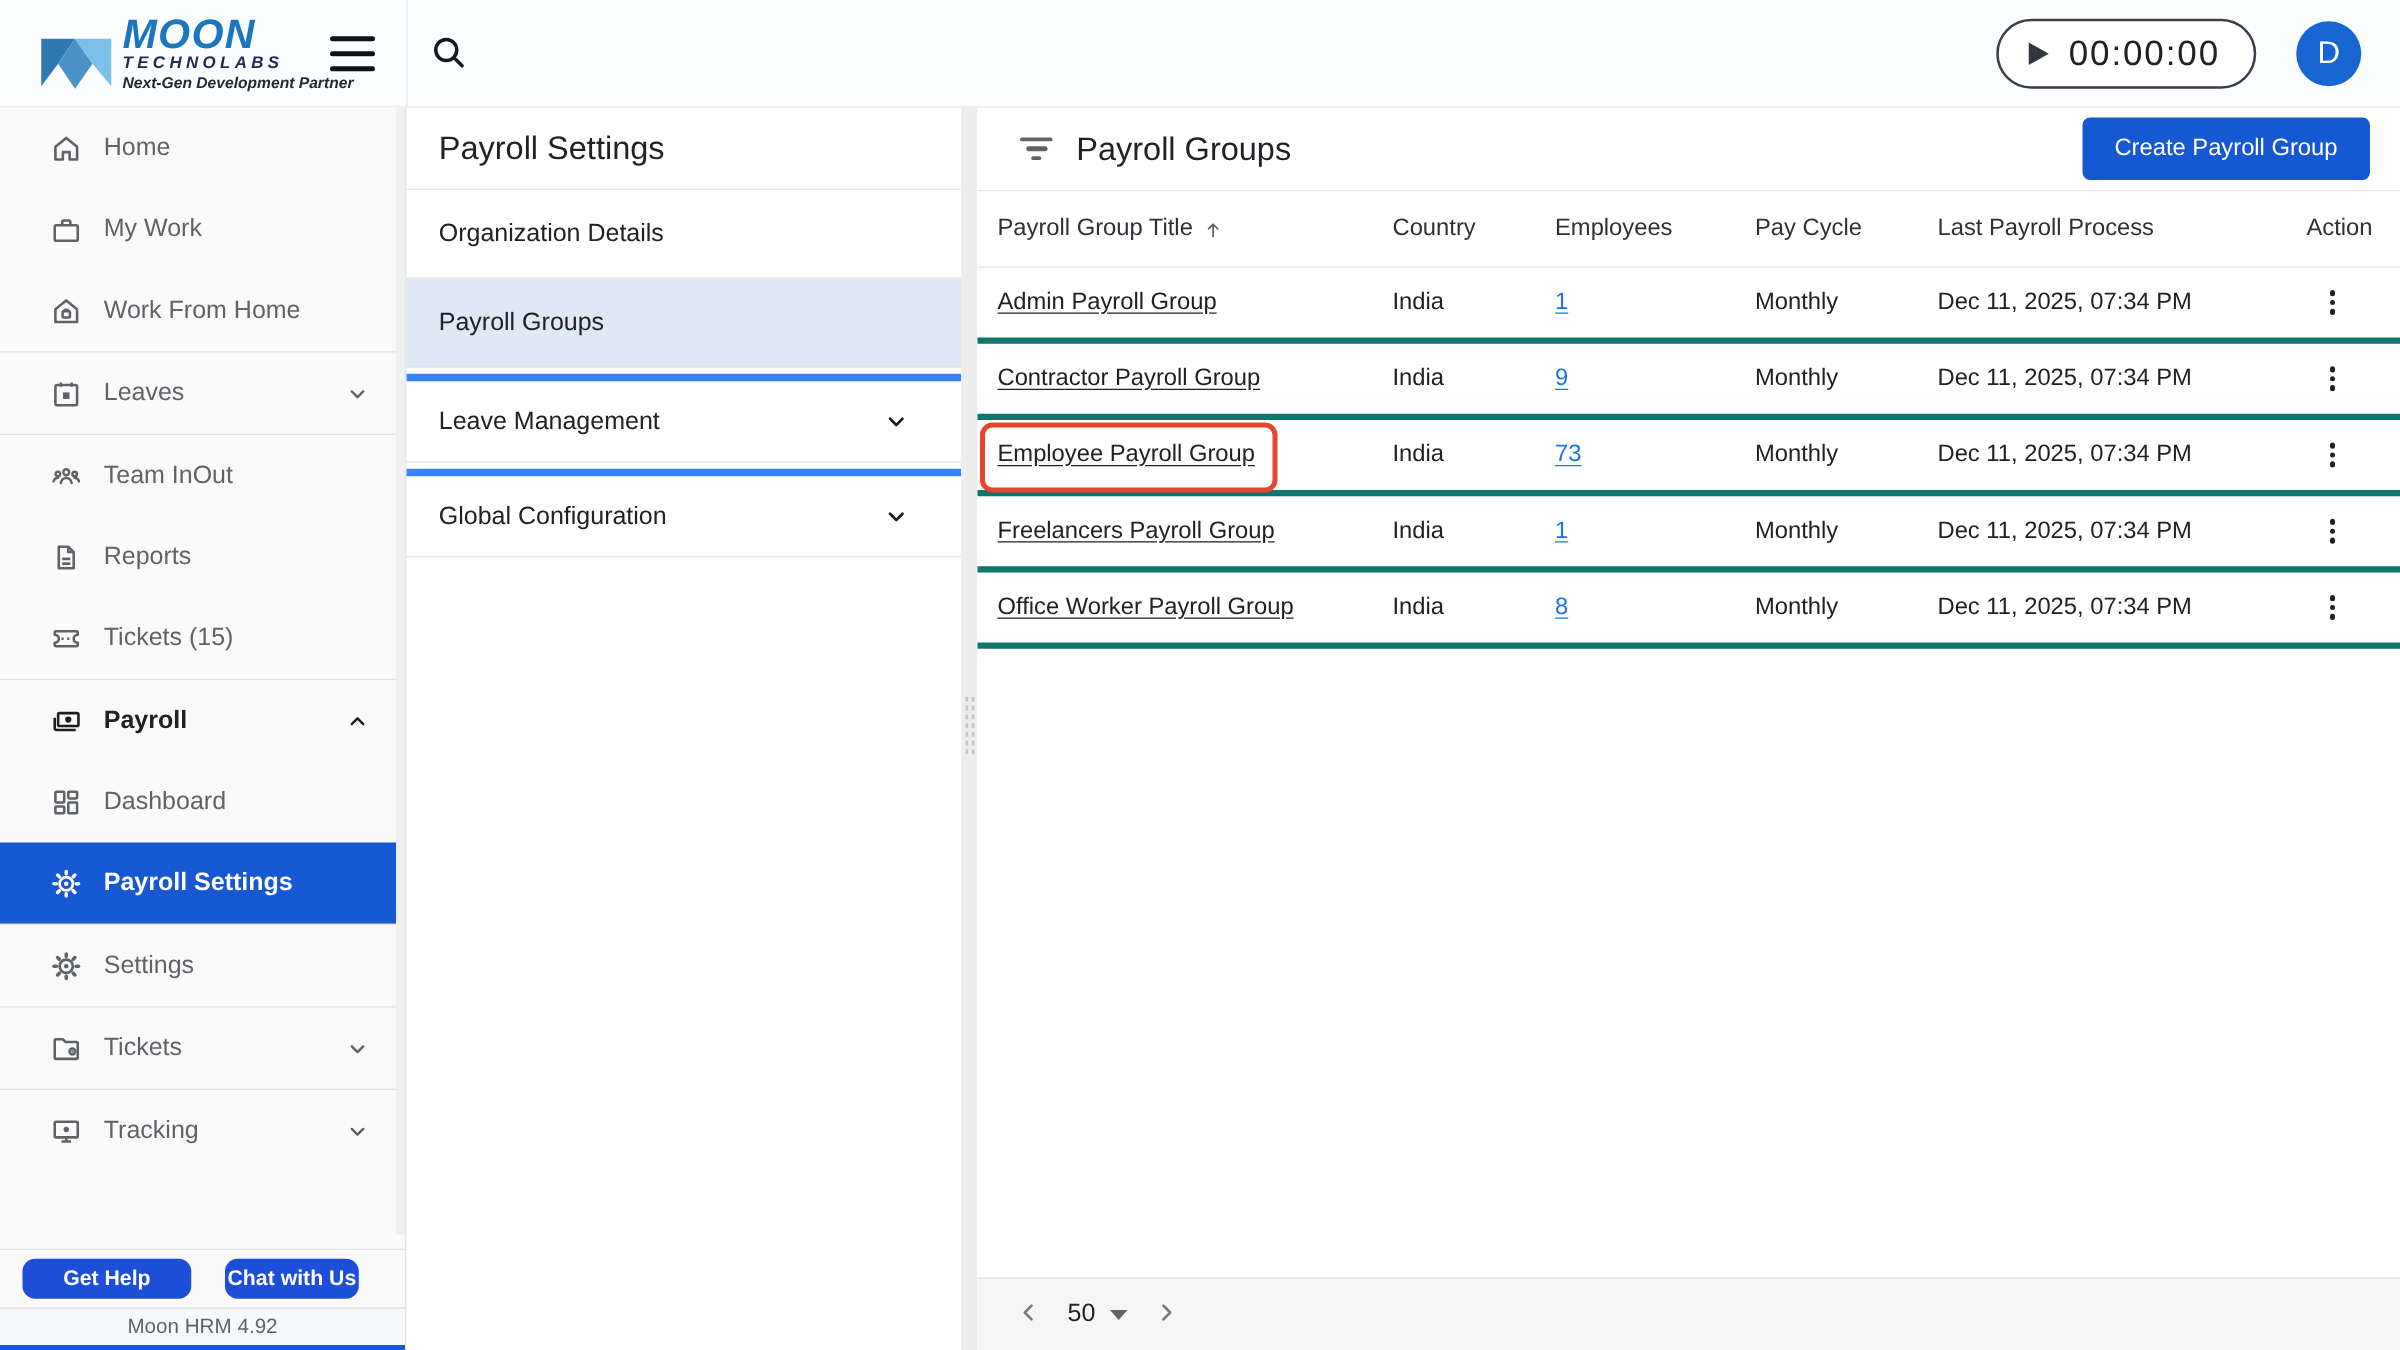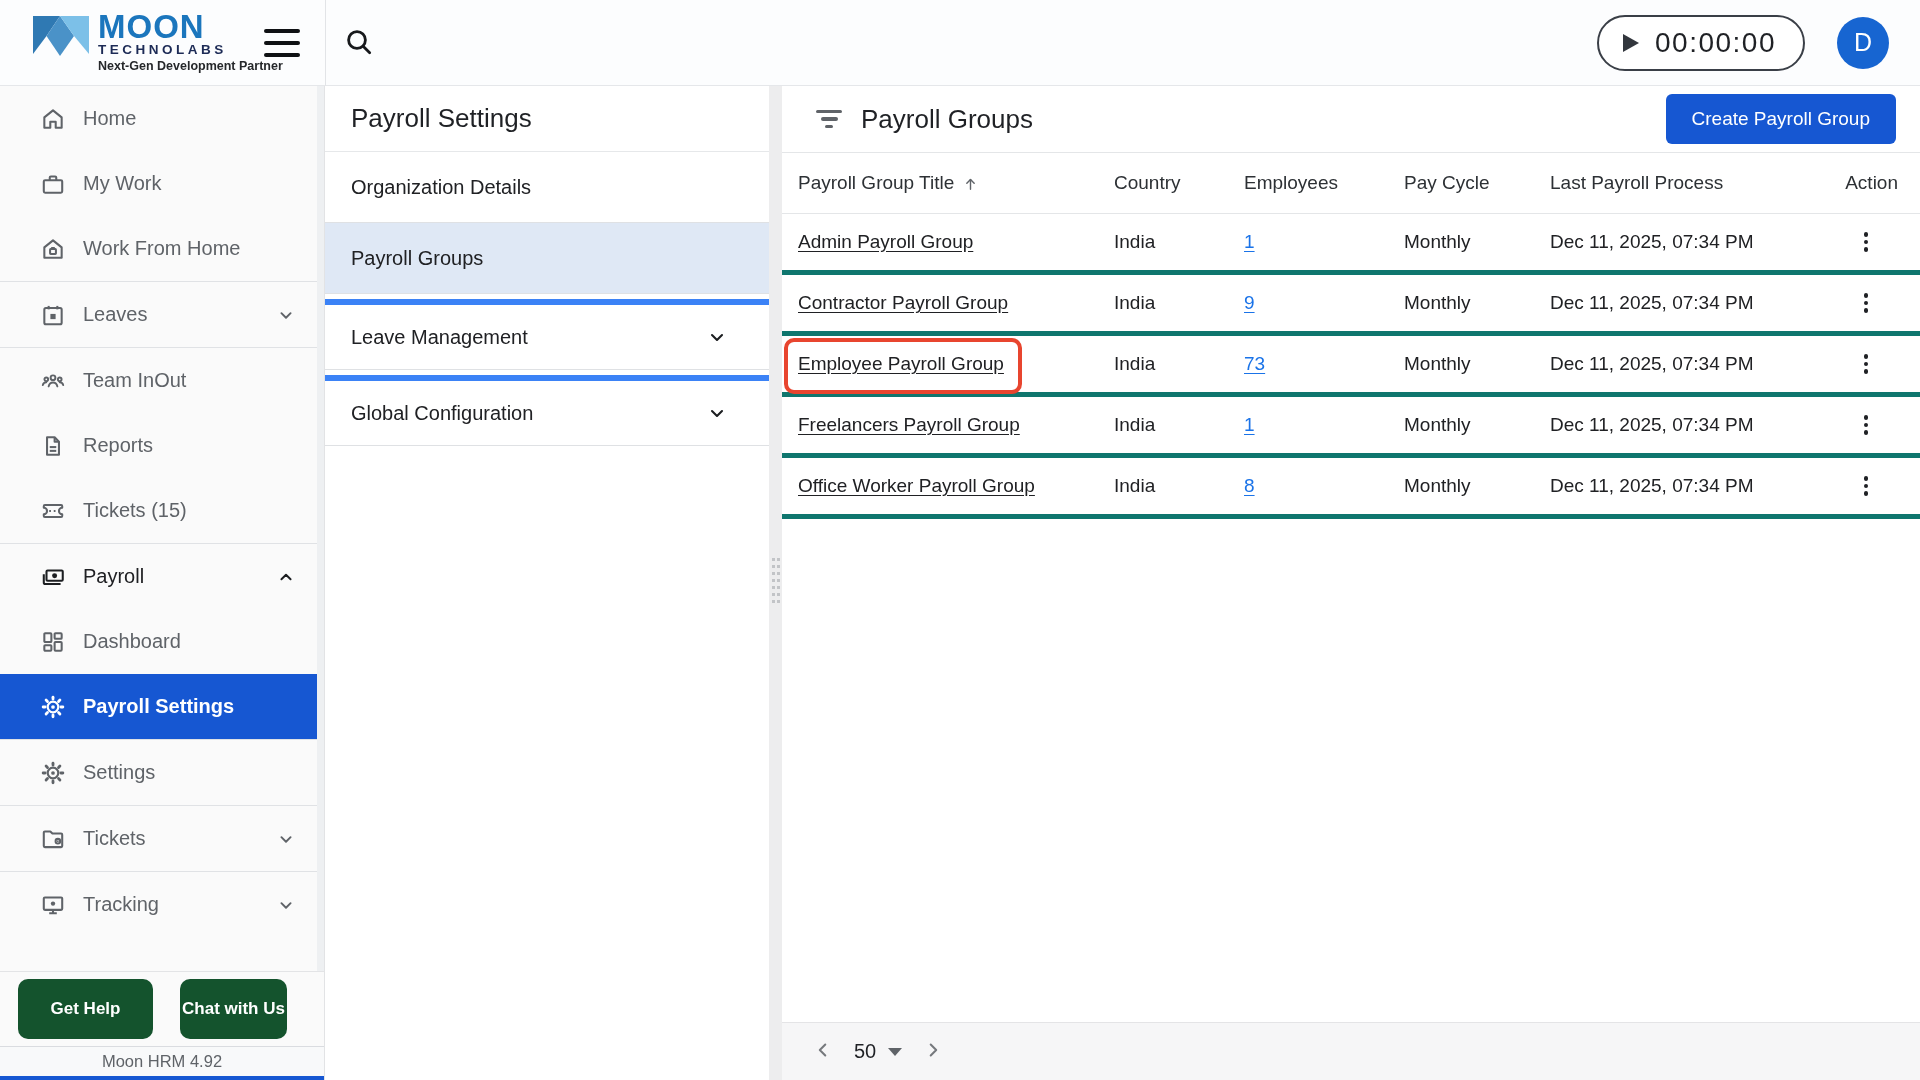--- a/index.html
+++ b/index.html
@@ -3,21 +3,21 @@
 <meta charset="utf-8">
 <style>
   * { margin:0; padding:0; box-sizing:border-box; }
   html,body { width:1920px; height:1080px; overflow:hidden; }
   body { font-family:"Liberation Sans", sans-serif; background:#fff; color:#202124; }
 
   .app { width:1920px; height:1080px; display:flex; flex-direction:column; }
 
   
   .topbar { height:86px; background:#fcfdfe; border-bottom:1px solid #e5e7ea; display:flex; align-items:center; position:relative; flex:0 0 86px; }
-  .logo { display:flex; align-items:flex-start; padding-left:30px; width:252px; cursor:pointer; }
+  .logo { display:flex; align-items:flex-end; padding-left:30px; width:252px; cursor:pointer;font-style:italic; }
   .logo-mark { width:62px; height:46px; flex:0 0 62px; }
   .logo-text { margin-left:6px; }
   .logo-name { font-size:33px; font-weight:bold; color:#1b76bd; letter-spacing:1px; line-height:30px; }
   .logo-sub { font-size:13.5px; font-weight:bold; color:#1d2b56; letter-spacing:3.5px; line-height:15px; }
   .logo-tagline { font-size:12.5px; font-weight:bold; color:#26282b; margin-top:2px; white-space:nowrap; }
   .hamburger { width:36px; height:28px; margin-left:12px; background:none; border:none; cursor:pointer; display:flex; flex-direction:column; justify-content:space-between; }
   .hamburger span { display:block; height:4px; border-radius:2px; background:#0f1114; }
   .topbar-divider { position:absolute; left:325px; top:0; width:1px; height:86px; background:#e2e4e7; }
   .search-btn { background:none; border:none; margin-left:42px; cursor:pointer; width:34px; height:34px; }
   .topbar-spacer { flex:1; }
@@ -33,29 +33,29 @@
   .sidebar { width:325px; flex:0 0 325px; background:#fafafa; border-right:1px solid #e2e3e5; position:relative; display:flex; flex-direction:column; }
   .side-nav { height:902px; overflow:hidden; position:relative; }
   .scroll-track { position:absolute; right:0; top:0; width:7px; height:902px; background:#eef0f2; }
   .side-item { height:65px; display:flex; align-items:center; padding-left:40px; margin-right:7px; cursor:pointer; color:#5f6368; }
   .side-item .s-icon { width:26px; height:26px; flex:0 0 26px; color:#5f6368; }
   .side-item .s-icon svg { width:26px; height:26px; display:block; }
   .side-item .s-label { font-size:20px; margin-left:17px; white-space:nowrap; }
   .side-item .s-chev { margin-left:auto; margin-right:20px; width:22px; height:22px; color:#5f6368; }
   .side-item .s-chev svg { width:22px; height:22px; display:block; }
   .side-item.bold { color:#202124; }
-  .side-item.bold .s-label { font-weight:normal; }
+  .side-item.bold .s-label { font-weight:bold; }
   .side-item.bold .s-icon, .side-item.bold .s-chev { color:#1c1e21; }
   .side-item.selected { background:#1657d2; color:#fff; }
   .side-item.selected .s-label { font-weight:bold; }
   .side-item.selected .s-icon { color:#fff; }
   .side-div { height:1px; background:#e0e2e5; margin-right:7px; }
   .side-footer { position:absolute; left:0; right:0; bottom:0; background:#fafafa; border-top:1px solid #e3e4e6; }
   .btn-row { padding:7px 0 7px 18px; display:flex; gap:27px; }
-  .help-btn { border:none; cursor:pointer; background:#14532d; color:#fff; font-family:inherit; font-size:17px; font-weight:bold; border-radius:10px; height:60px; }
+  .help-btn { border:none; cursor:pointer; background:#1d4ed8; color:#fff; font-family:inherit; font-size:17px; font-weight:bold; border-radius:10px; height:32px; }
   .help-btn.get { width:135px; }
   .help-btn.chat { width:107px; }
   .version-bar { border-top:1px solid #dadce0; background:#f8f9fa; height:30px; display:flex; align-items:center; justify-content:center; font-size:16.5px; color:#5f6368; }
   .bottom-strip { height:4px; background:#1657d2; }
 
   
   .settings-panel { width:444px; flex:0 0 444px; background:#fff; }
   .sp-header { height:66px; display:flex; align-items:center; padding-left:26px; border-bottom:1px solid #e6e8ea; }
   .sp-title { font-size:26px; font-weight:500; color:#1f2125; }
   .set-item { height:71px; display:flex; align-items:center; padding:0 26px; font-size:20px; color:#202124; border-bottom:1px solid #dfe1e4; cursor:pointer; background:#fff; }

